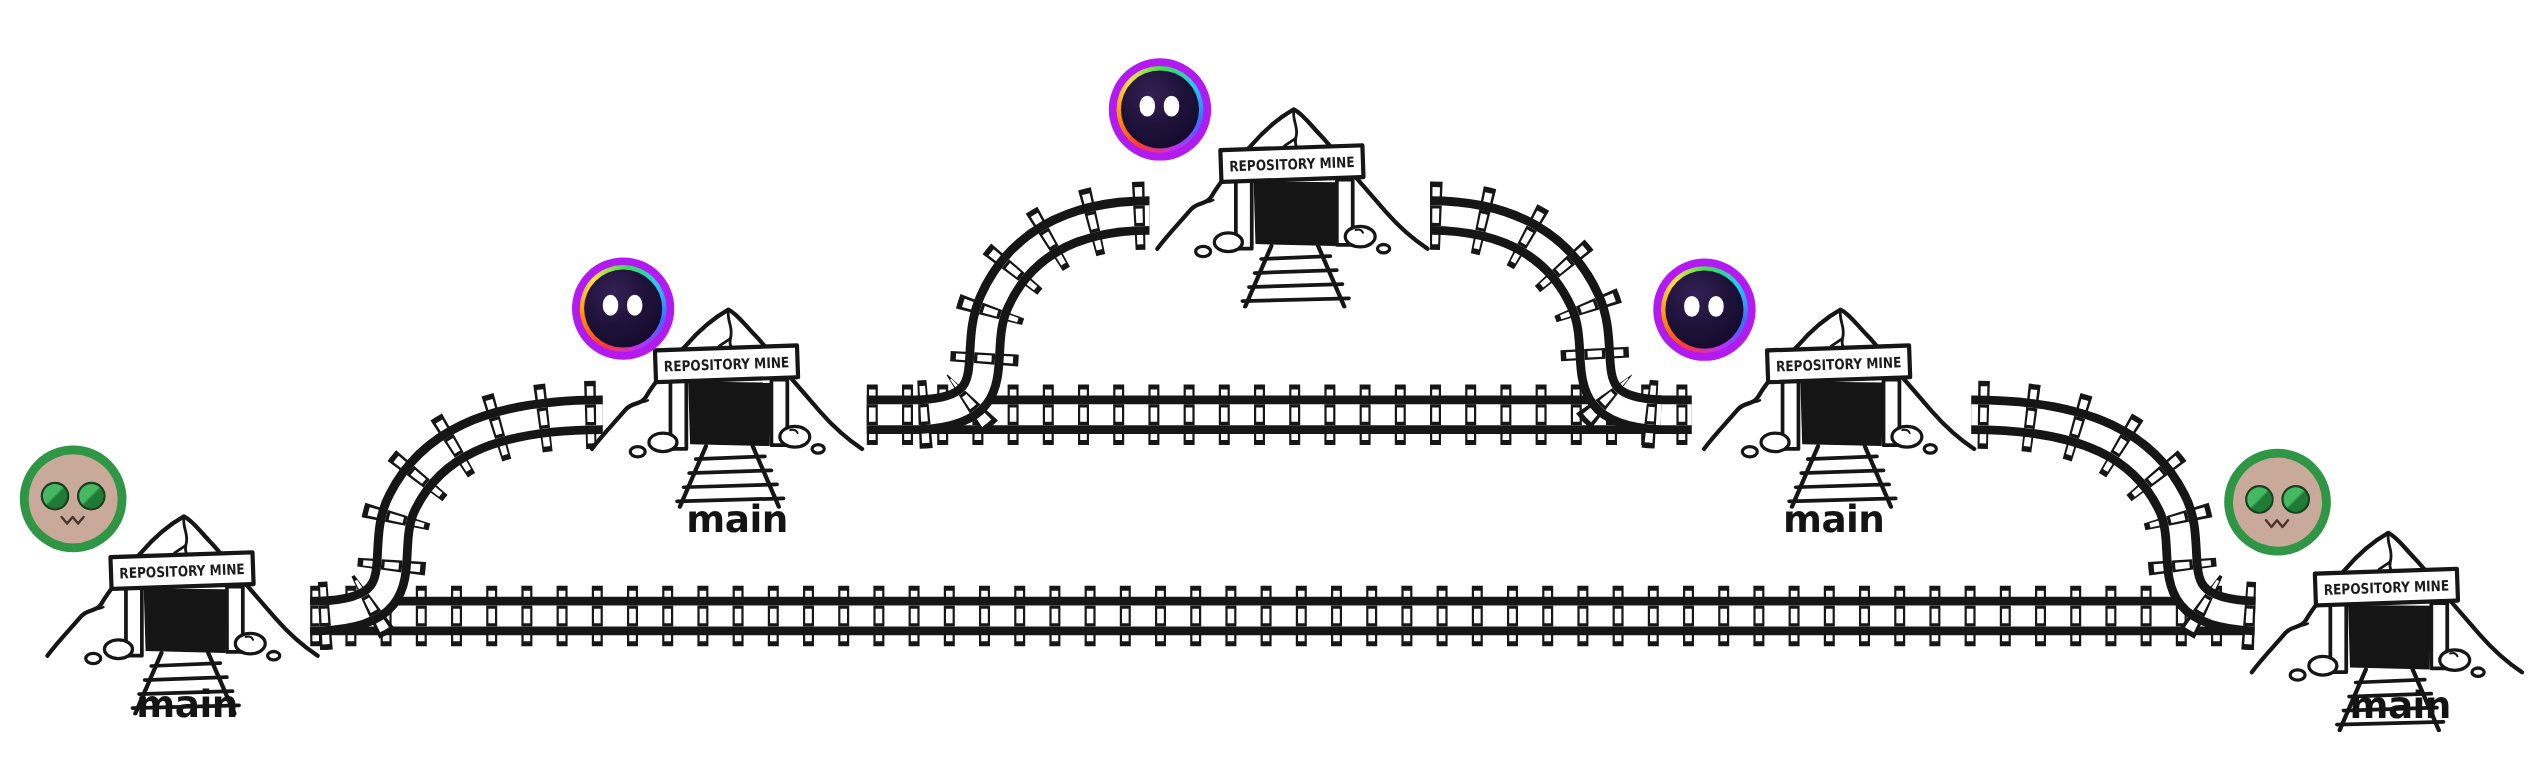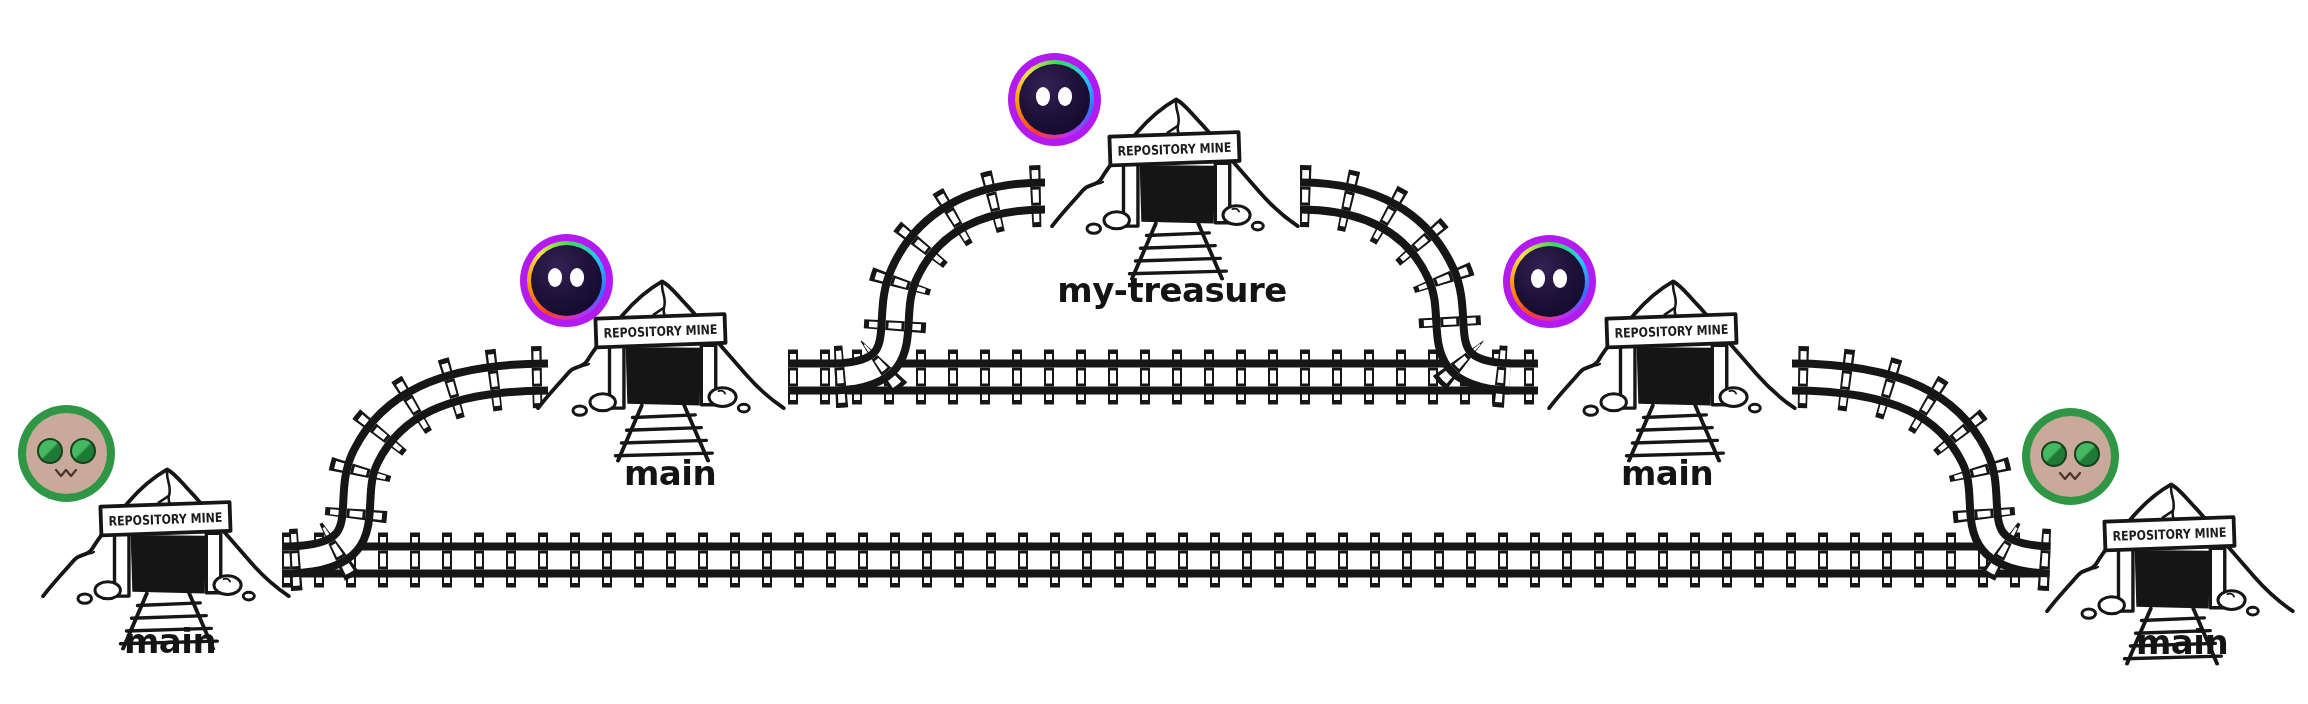--- a/index.html
+++ b/index.html
@@ -199,17 +199,16 @@
       <span class="bot-eye left"></span>
       <span class="bot-eye right"></span>
       <svg class="bot-mouth" width="26" height="12">
         <polyline points="2,3 7,9 12,3 17,9 22,3" fill="none" stroke="#4a342c" stroke-width="2.2" stroke-linecap="round" stroke-linejoin="round"></polyline>
       </svg>
     </div>
   </div>
 
   <div class="branch-label" style="left:170px;top:641px">main</div>
   <div class="branch-label" style="left:670px;top:473px">main</div>
-  <div class="branch-label" style="left:1172px;top:290px">my-treasure</div>
   <div class="branch-label" style="left:1667px;top:473px">main</div>
   <div class="branch-label" style="left:2182px;top:642px">main</div>
 
 </div>
 
 </body></html>

